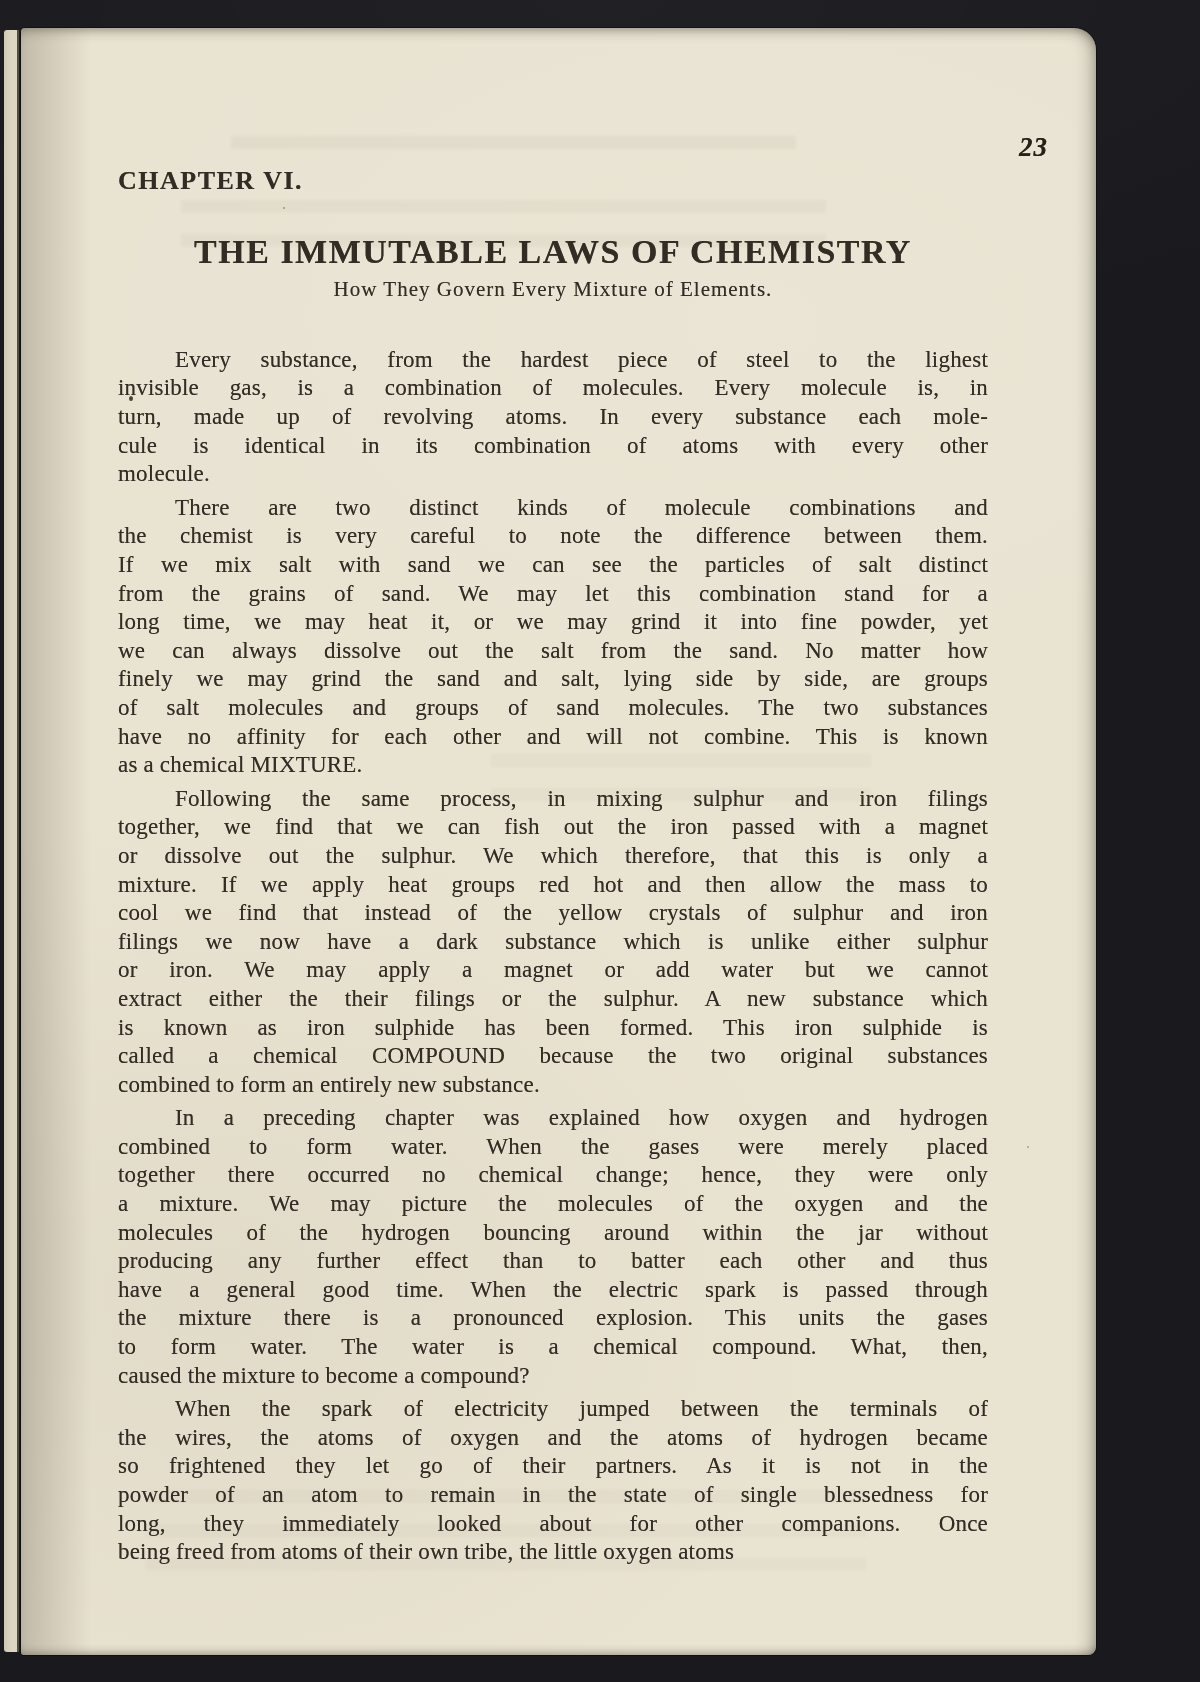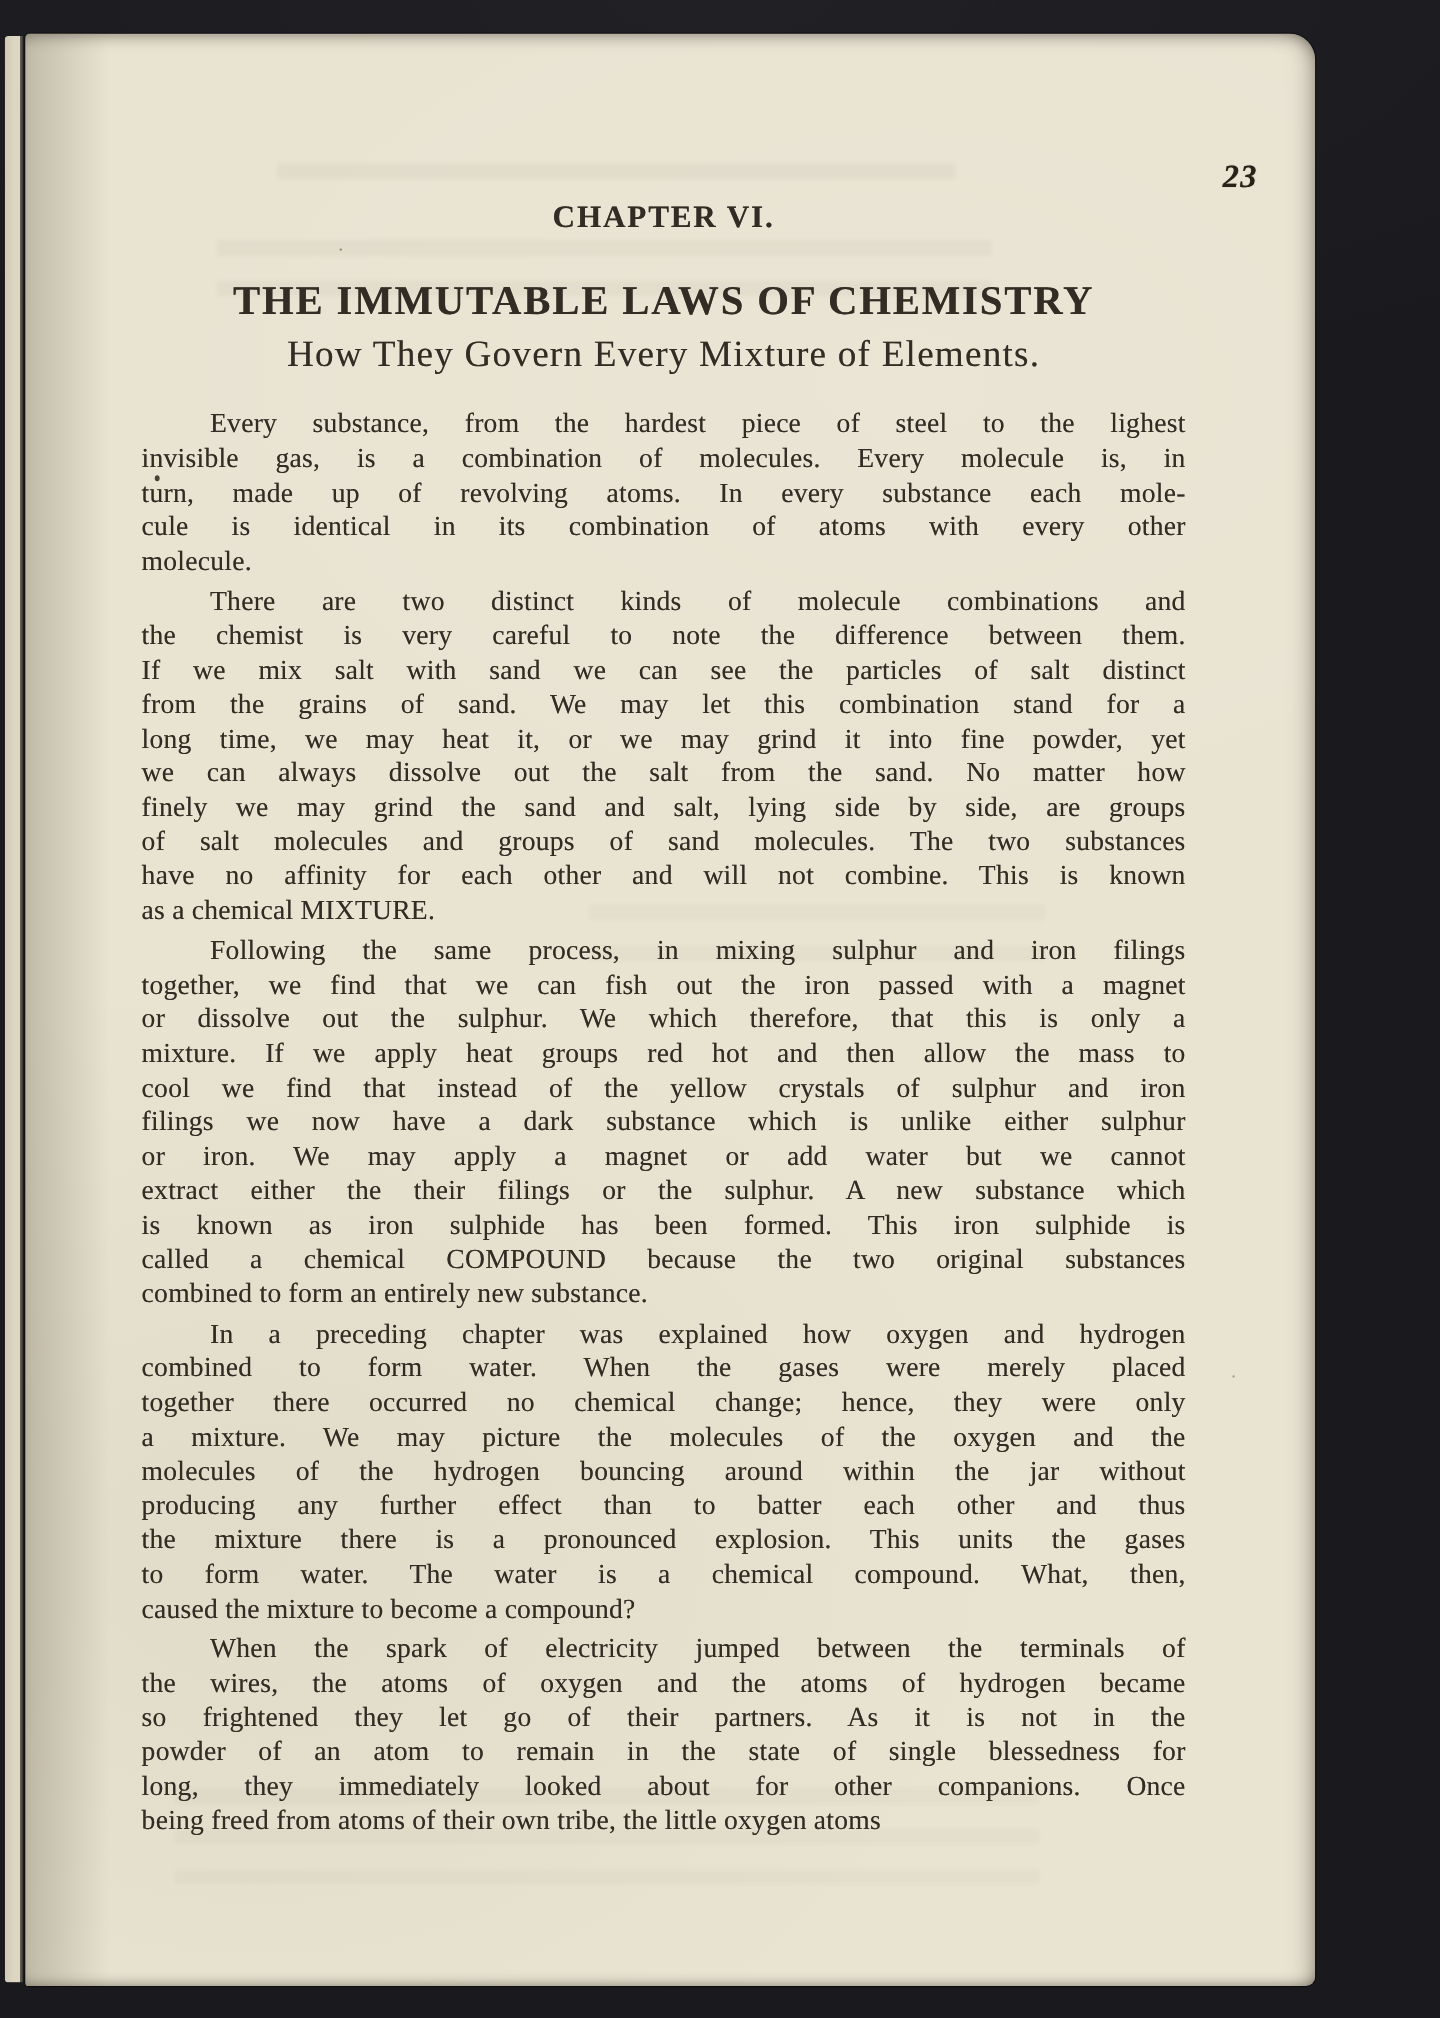--- a/index.html
+++ b/index.html
@@ -69,32 +69,32 @@
     text-shadow:0 0 .6px rgba(39,33,24,.7);
   }
 
   .content{
     position:relative;height:100%;
     padding:140px 108px 0 97px;
     color:var(--ink);
   }
 
   .chapter-heading{
-    text-align:center;font-size:26px;font-weight:bold;letter-spacing:1.5px;
+    text-align:left;font-size:26px;font-weight:bold;letter-spacing:1.5px;
     line-height:1;margin-bottom:40px;
     text-shadow:0 0 .5px rgba(51,44,36,.6);
   }
   .title{
     text-align:center;font-size:34px;font-weight:bold;letter-spacing:1.5px;
     line-height:1.08;margin-bottom:6px;
     text-shadow:0 0 .5px rgba(51,44,36,.6);
   }
   .subtitle{
-    text-align:center;font-size:31px;font-weight:normal;letter-spacing:1px;
-    line-height:1.15;margin-bottom:27px;
+    text-align:center;font-size:21px;font-weight:normal;letter-spacing:1px;
+    line-height:1.15;margin-bottom:45px;
     text-shadow:0 0 .4px rgba(51,44,36,.5);
   }
 
   .article{font-size:23px;line-height:28.6px;letter-spacing:.2px;margin-top:26px;}
   .paragraph{margin-bottom:5px;}
   .text-line{
     text-align:justify;text-align-last:justify;
     text-shadow:0 0 .5px rgba(51,44,36,.55);
   }
   .text-line.first{padding-left:57px;}
@@ -157,20 +157,21 @@
             <div class="text-line">called a chemical COMPOUND because the two original substances</div>
             <div class="text-line last">combined to form an entirely new substance.</div>
           </div>
           <div class="paragraph">
             <div class="text-line first">In a preceding chapter was explained how oxygen and hydrogen</div>
             <div class="text-line">combined to form water.  When the gases were merely placed</div>
             <div class="text-line">together there occurred no chemical change; hence, they were only</div>
             <div class="text-line">a mixture.  We may picture the molecules of the oxygen and the</div>
             <div class="text-line">molecules of the hydrogen bouncing around within the jar without</div>
             <div class="text-line">producing any further effect than to batter each other and thus</div>
+            <div class="text-line">have a general good time. When the electric spark is passed through</div>
             <div class="text-line">the mixture there is a pronounced explosion.  This units the gases</div>
             <div class="text-line">to form water.  The water is a chemical compound.  What, then,</div>
             <div class="text-line last">caused the mixture to become a compound?</div>
           </div>
           <div class="paragraph">
             <div class="text-line first">When the spark of electricity jumped between the terminals of</div>
             <div class="text-line">the wires, the atoms of oxygen and the atoms of hydrogen became</div>
             <div class="text-line">so frightened they let go of their partners.  As it is not in the</div>
             <div class="text-line">powder of an atom to remain in the state of single blessedness for</div>
             <div class="text-line">long, they immediately looked about for other companions.  Once</div>

